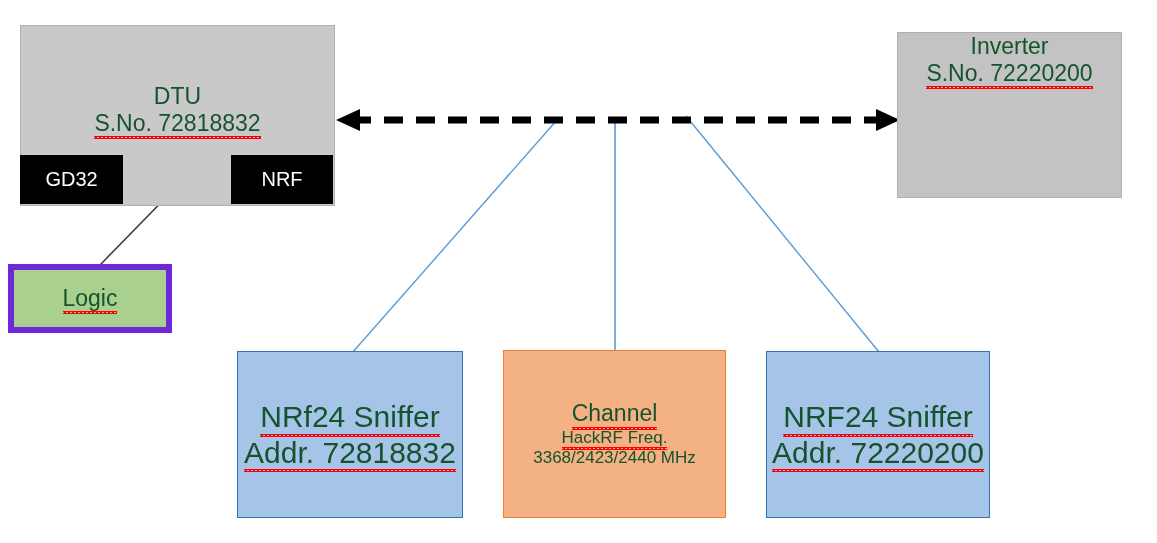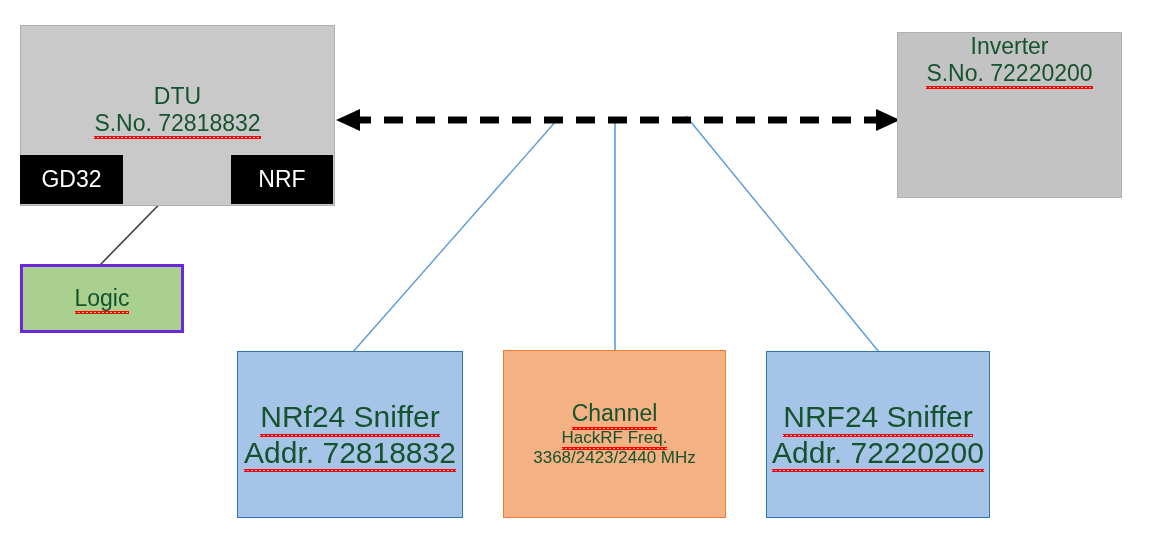--- a/index.html
+++ b/index.html
@@ -52,31 +52,31 @@
 
   
   .black-block {
     position: absolute;
     box-sizing: border-box;
     background: #000000;
     color: #ffffff;
     display: flex;
     align-items: center;
     justify-content: center;
-    font-size: 23px;
+    font-size: 20px;
   }
   #gd32-block { left: 20px;  top: 155px; width: 103px; height: 49px; }
   #nrf-block  { left: 231px; top: 155px; width: 102px; height: 49px; }
 
   
   #logic-box {
-    left: 20px; top: 264px;
+    left: 8px; top: 264px;
     width: 164px; height: 69px;
     background: #a9d08e;
-    border: 3px solid #6d28d9;
+    border: 6px solid #6d28d9;
     text-align: right;
   }
   #logic-box .line { font-size: 23px; }
 
   
   #sniffer-left-box {
     left: 237px; top: 351px;
     width: 226px; height: 167px;
     background: #a6c4e7;
     border: 1px solid #2e75b6;

